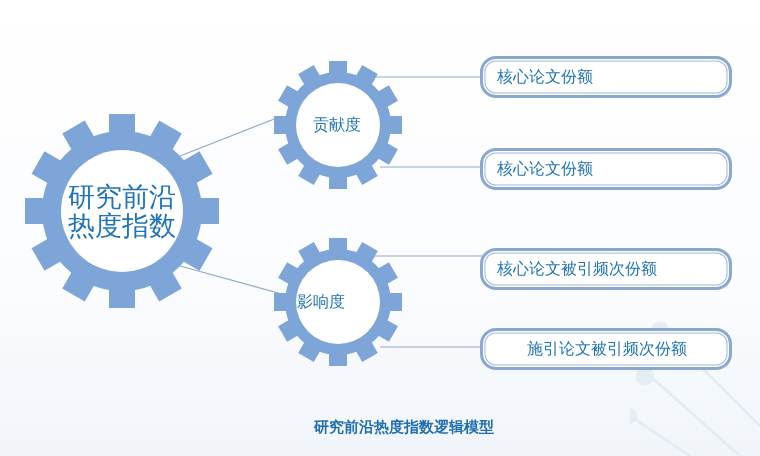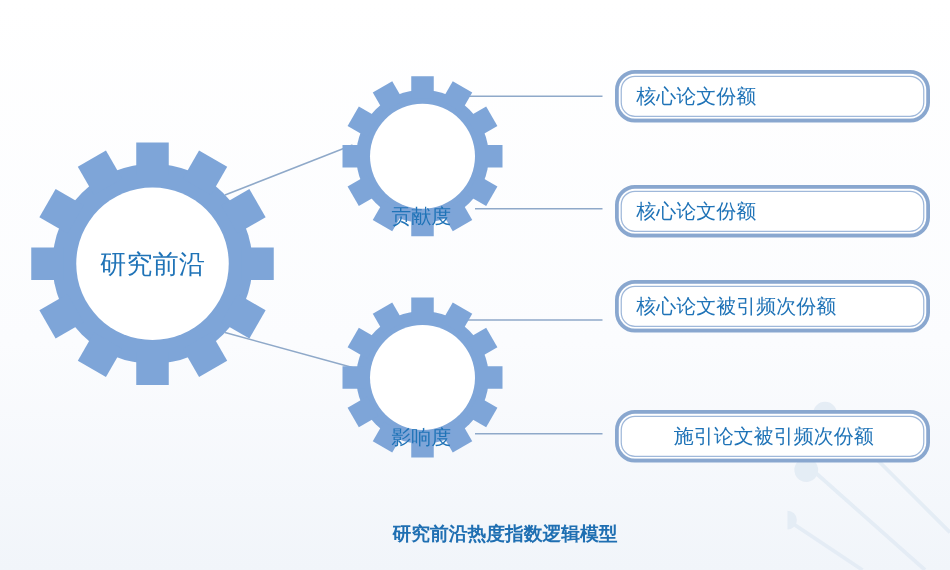--- a/index.html
+++ b/index.html
@@ -8,28 +8,28 @@
     background: linear-gradient(180deg, #ffffff 0%, #fbfcfe 60%, #f1f5fa 100%);
     font-family: "DejaVu Sans", "Liberation Sans", sans-serif;
   }
   .bg-deco { position:absolute; right:0; bottom:0; width:130px; height:140px; }
   svg.links { position:absolute; left:0; top:0; width:760px; height:456px; }
   .gear { position:absolute; }
   .gear-label {
     position:absolute; display:flex; align-items:center; justify-content:center;
     text-align:center; color:#1f73b7; 
   }
-  .main-label { left:62px; top:151px; width:120px; height:120px; font-size:21px; line-height:29px; }
-  .sub-label { width:80px; height:30px; font-size:16px;margin-top:48px; }
+  .main-label { left:62px; top:151px; width:120px; height:120px; font-size:27px; line-height:29px; }
+  .sub-label { width:80px; height:30px; font-size:16px; }
   .box {
     position:absolute; left:480px; width:252px; height:42px; box-sizing:border-box;
     border:3px solid #89a7cf; border-radius:16px; background:#fff;
     box-shadow: inset 0 0 0 1.5px #ffffff, inset 0 0 0 2.5px #9fb8da;
     display:flex; align-items:center; padding-left:14px;
-    color:#1f73b7; font-size:16px;margin-left:12px;
+    color:#1f73b7; font-size:16px;
   }
   .caption {
     position:absolute; left:0; width:808px; top:418px; text-align:center;
     color:#1f6fb2; font-size:15px; font-weight:bold;
   }
 </style>
 </head>
 <body>
 
 <svg class="bg-deco" viewBox="0 0 130 140">
@@ -71,20 +71,21 @@
       <use href="#t1" transform="rotate(240)"></use>
     <use href="#t1" transform="rotate(270)"></use>
       <use href="#t1" transform="rotate(300)"></use>
     <use href="#t1" transform="rotate(330)"></use>
   </g>
   <circle r="61" fill="#ffffff"></circle>
 </svg>
 <div class="gear-label main-label">
   <div>
       <div>研究前沿</div>
+      <div>热度指数</div>
     </div>
 </div>
 
 <svg class="gear" style="left:273px;top:60px;" width="130" height="130" viewBox="-65 -65 130 130">
   <g fill="#7ea5d8">
     <circle r="53"></circle>
     <g id="t2">
         <rect x="-9" y="-64" width="18" height="18"></rect>
       </g>
     <use href="#t2" transform="rotate(30)"></use>
@@ -116,20 +117,20 @@
     <use href="#t3" transform="rotate(150)"></use>
       <use href="#t3" transform="rotate(180)"></use>
     <use href="#t3" transform="rotate(210)"></use>
       <use href="#t3" transform="rotate(240)"></use>
     <use href="#t3" transform="rotate(270)"></use>
       <use href="#t3" transform="rotate(300)"></use>
     <use href="#t3" transform="rotate(330)"></use>
   </g>
   <circle r="42" fill="#ffffff"></circle>
 </svg>
-<div class="gear-label sub-label" style="left:297px;top:287px;text-align:right;">影响度</div>
+<div class="gear-label sub-label" style="left:281px;top:287px;text-align:right;">影响度</div>
 
 <div class="box" style="top:56px;">核心论文份额</div>
 <div class="box" style="top:148px;">核心论文份额</div>
-<div class="box" style="top:224px;">核心论文被引频次份额</div>
+<div class="box" style="top:248px;">核心论文被引频次份额</div>
 <div class="box" style="top:328px;padding-left:44px;">施引论文被引频次份额</div>
 
 <div class="caption">研究前沿热度指数逻辑模型</div>
 
 </body></html>

